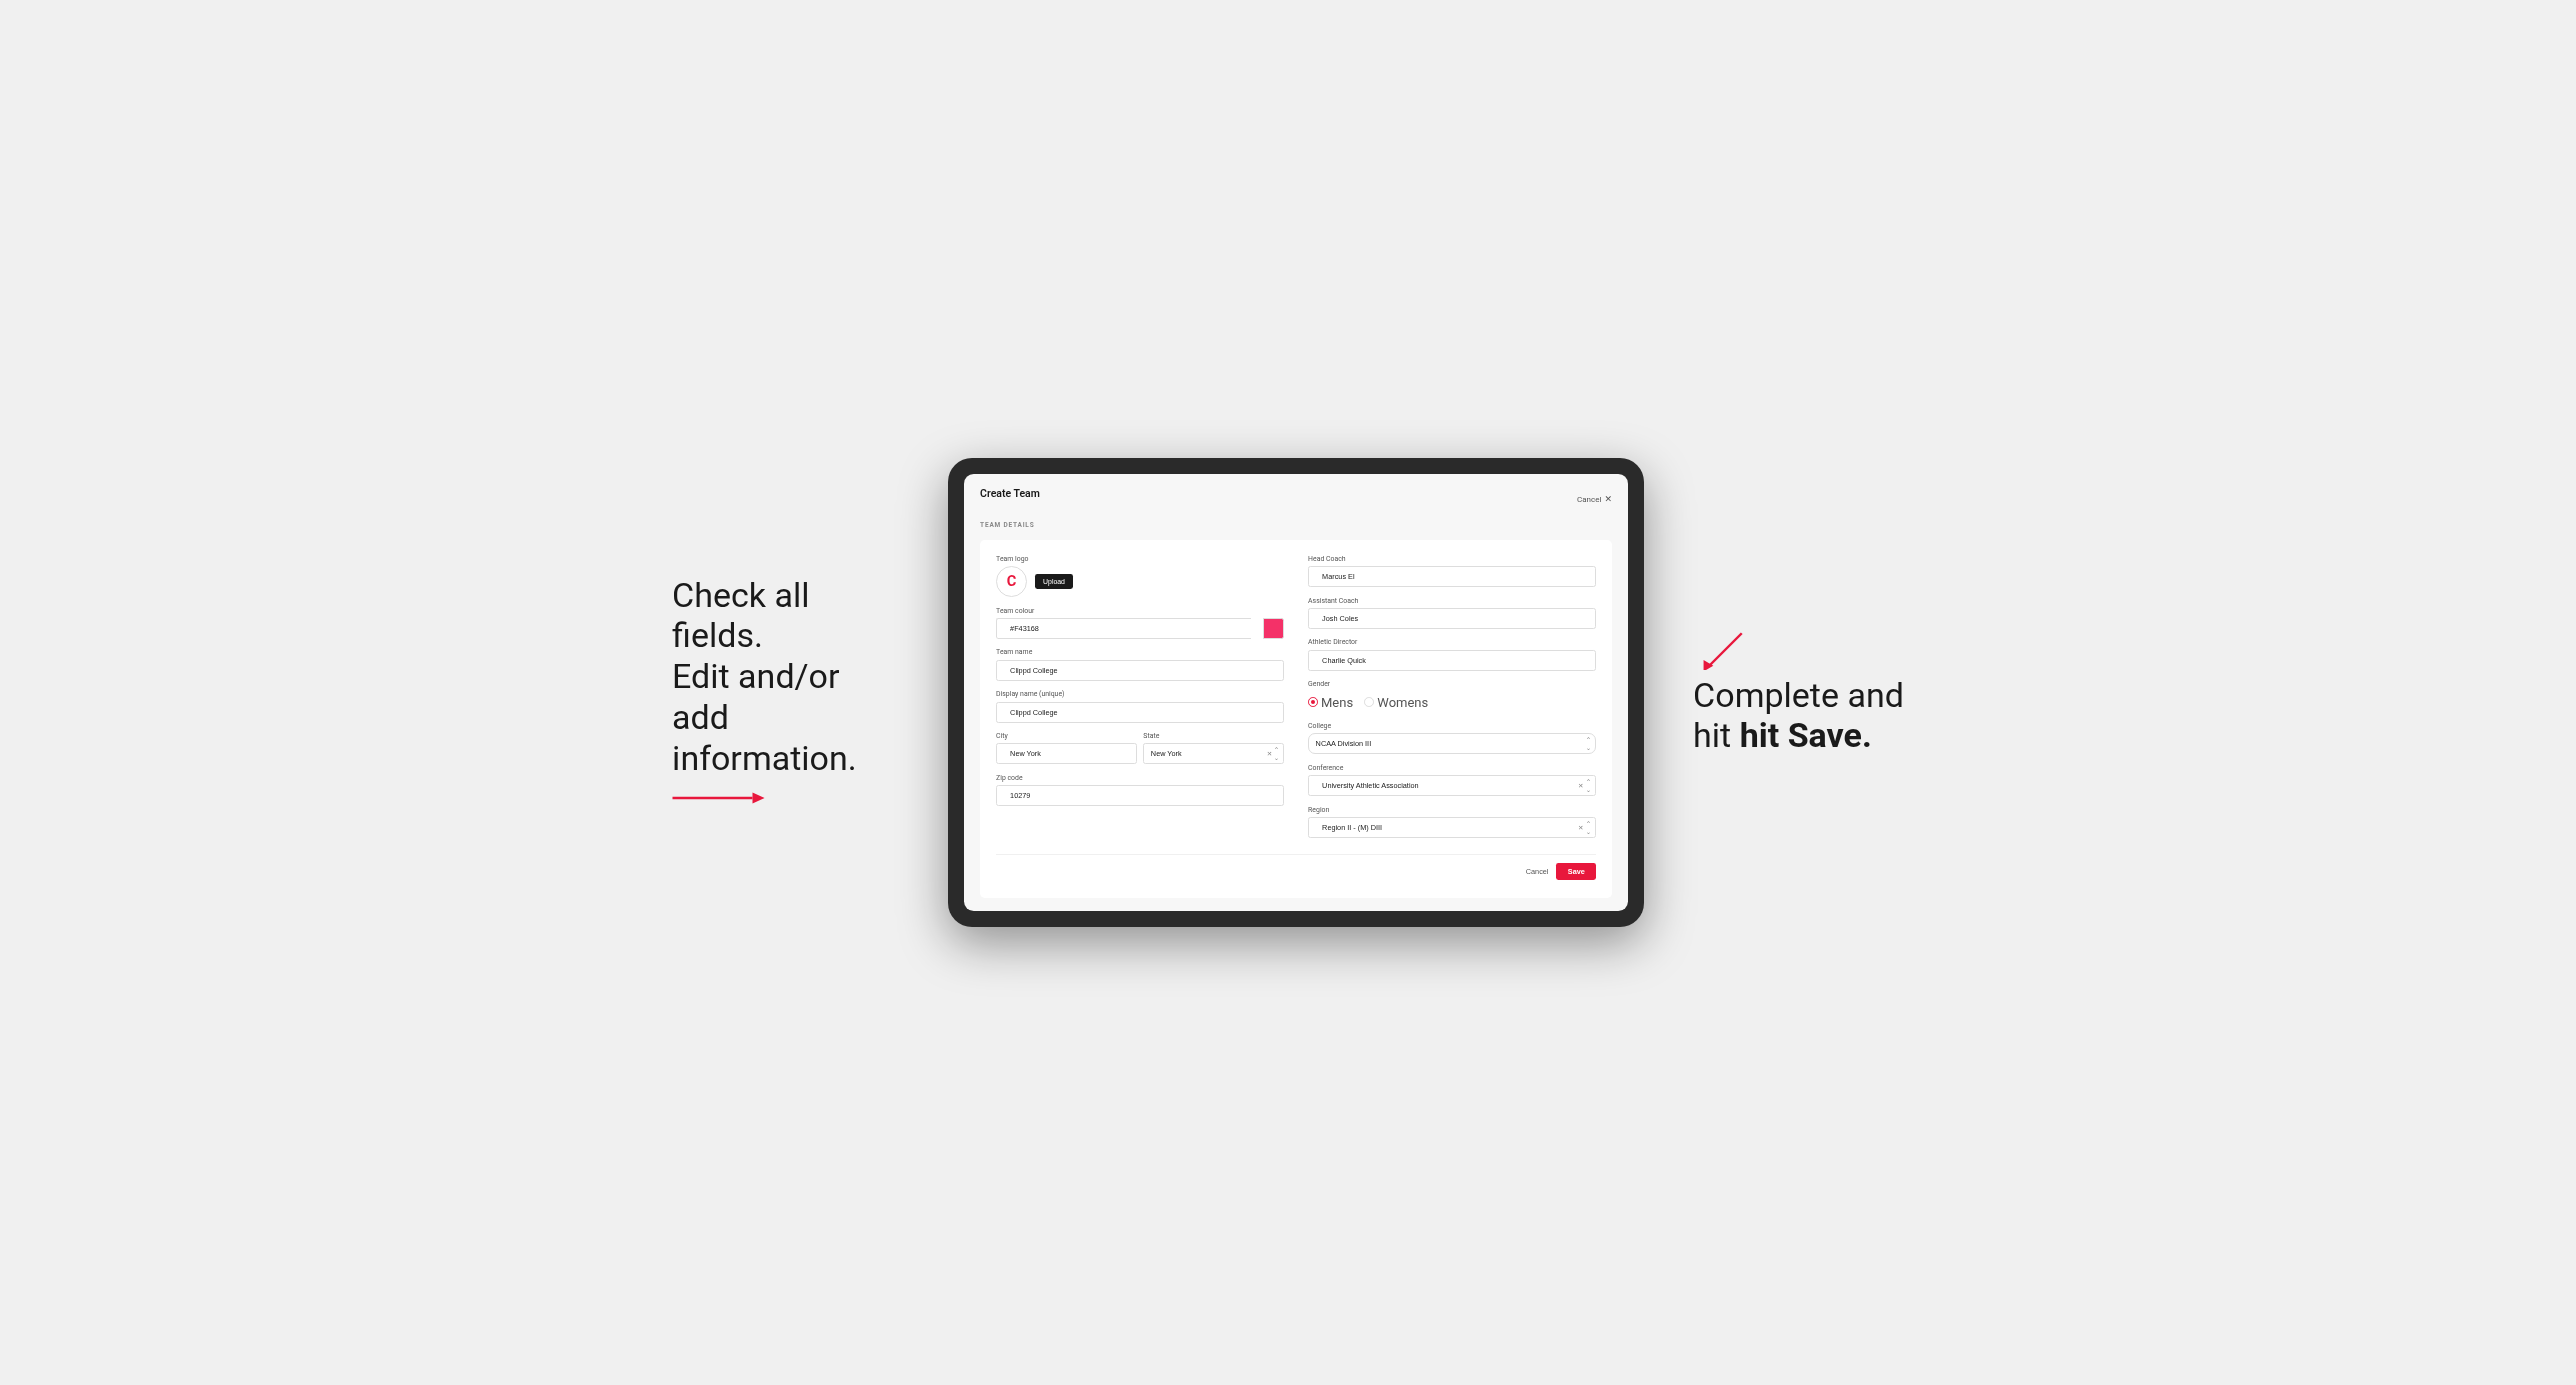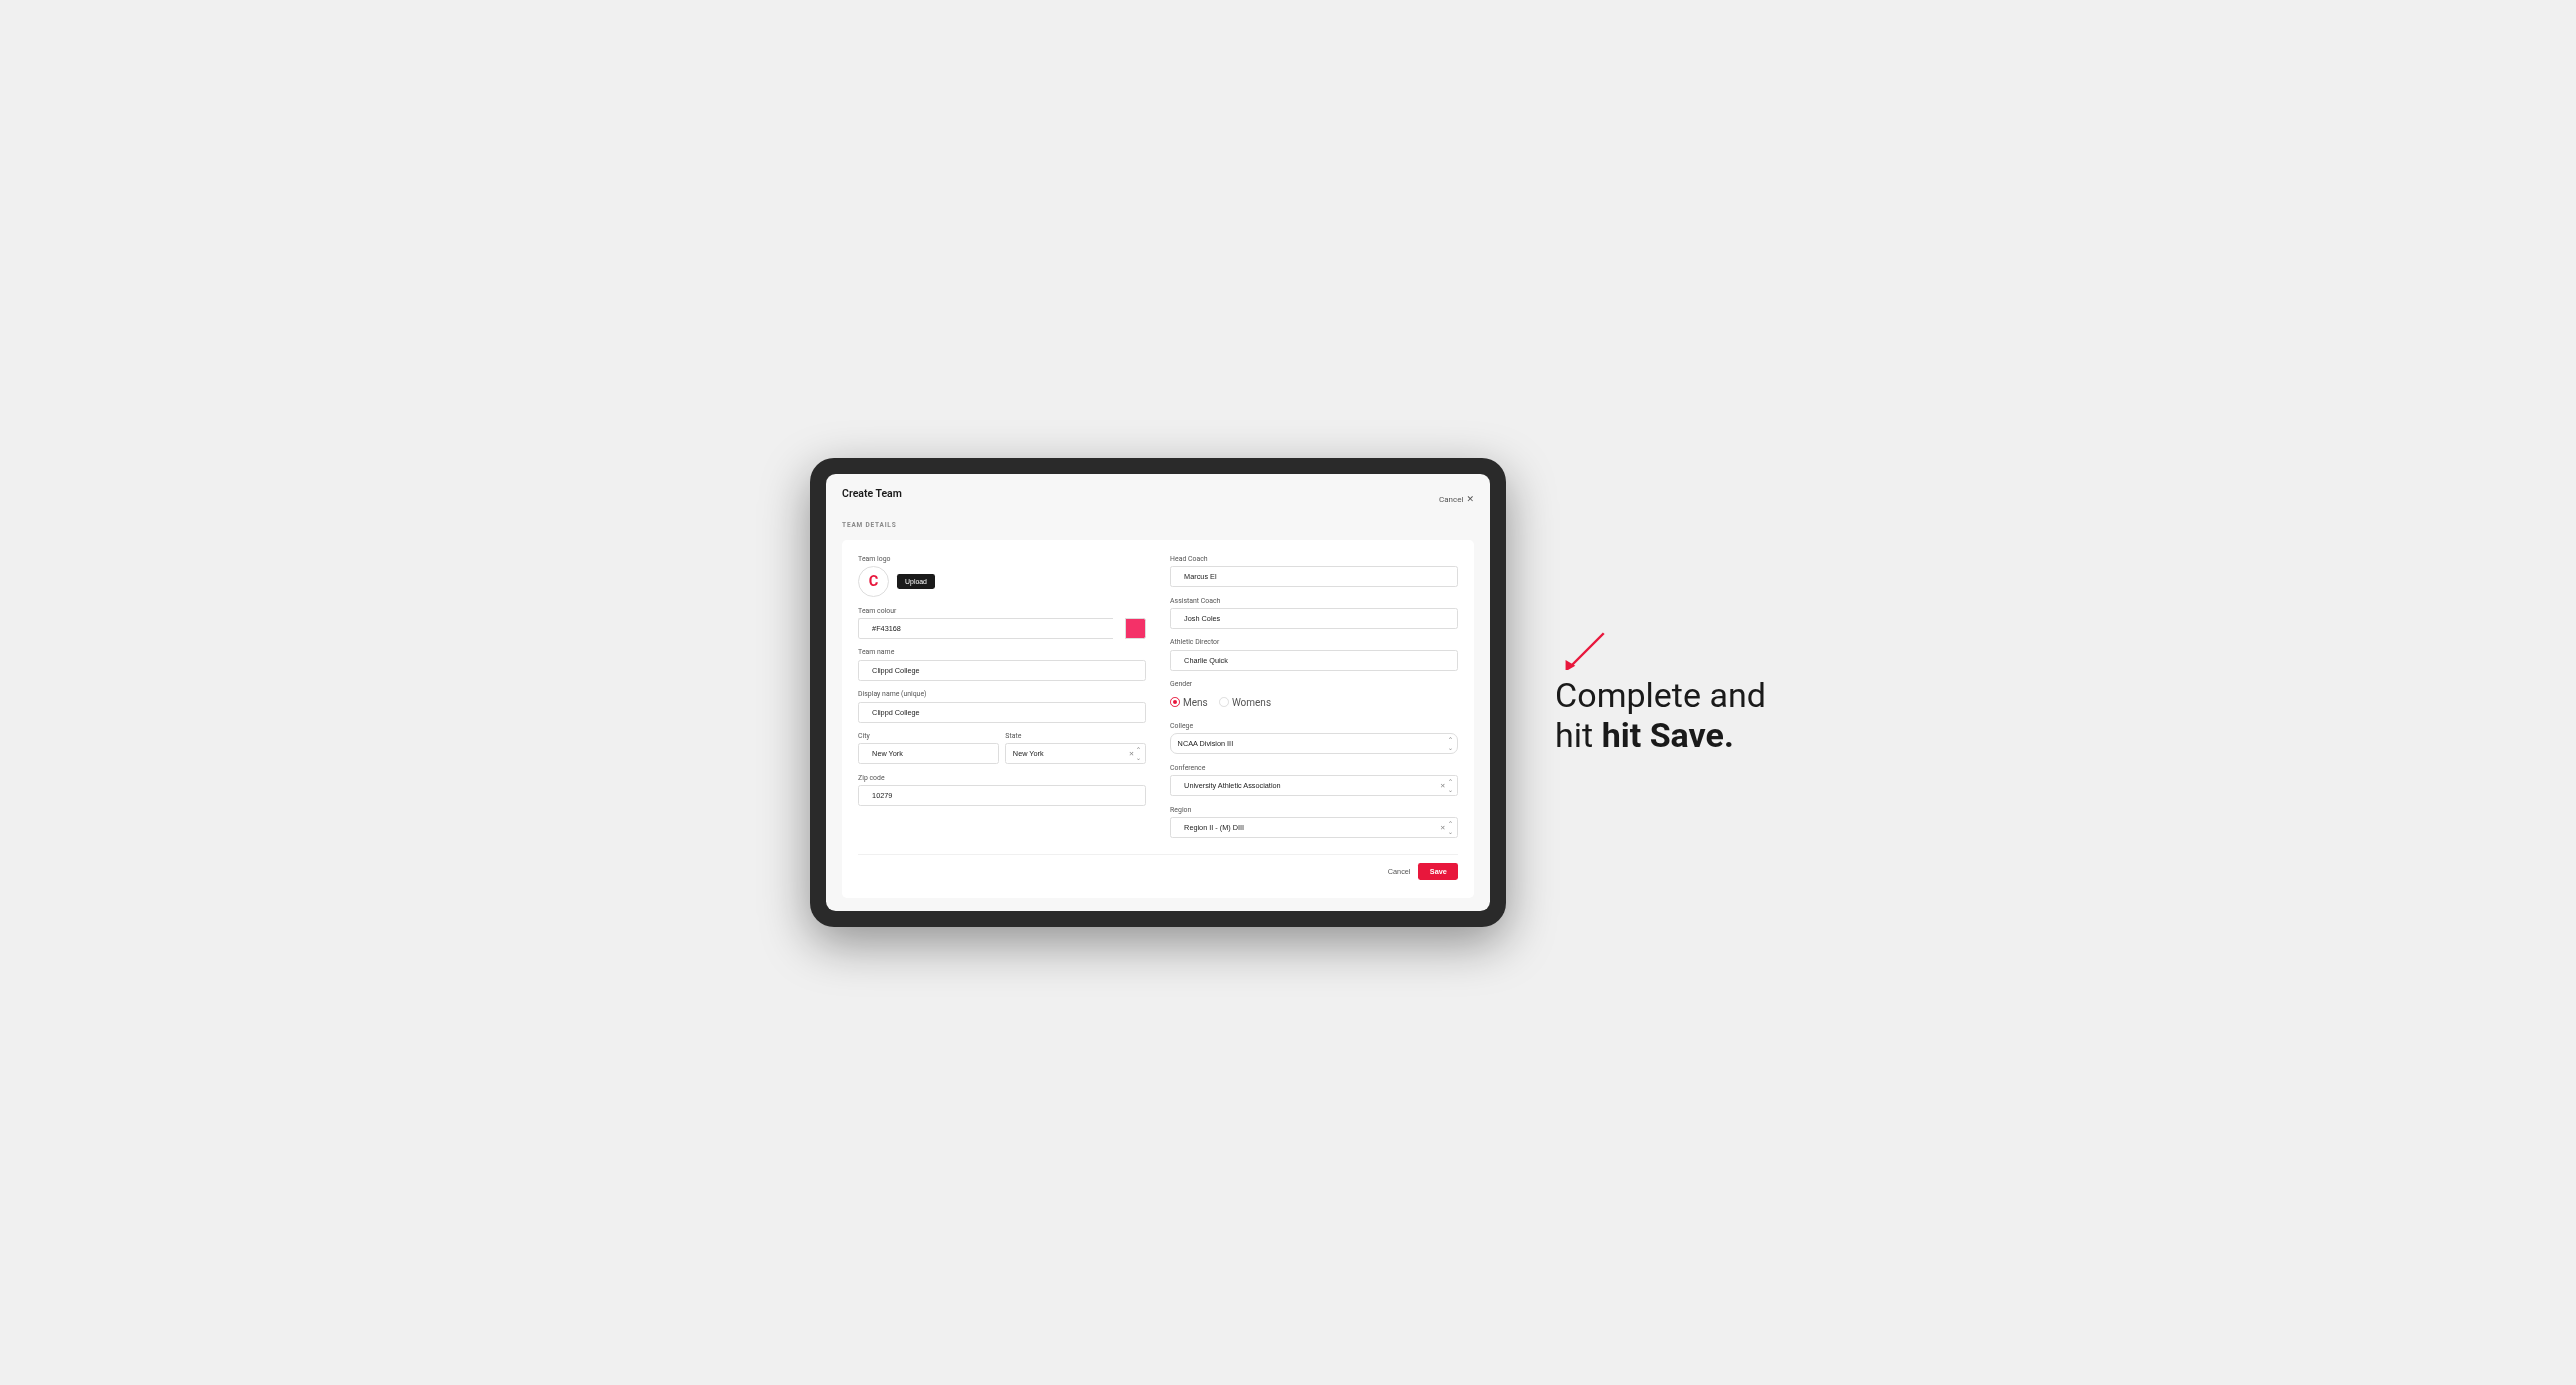--- a/index.html
+++ b/index.html
@@ -305,21 +305,21 @@
       display: flex;
       gap: 11.3px;
       align-items: center;
       height: 21px;
     }
 
     .radio-item {
       display: flex;
       align-items: center;
       gap: 3.2px;
-      font-size: 10px;
+      font-size: 13px;
       color: #555;
       cursor: pointer;
     }
 
     .radio-dot {
       width: 9.7px;
       height: 9.7px;
       border-radius: 50%;
       border: 1.6px solid #ddd;
       display: flex;
@@ -404,20 +404,30 @@
       font-size: 7.3px;
       font-weight: 600;
       cursor: pointer;
     }
   </style>
 </head>
 <body>
 
 <div class="page-wrapper">
 
+  <div class="annotation-left">
+    <span>Check all fields.</span><br>
+    <span>Edit and/or add</span><br>
+    <span>information.</span>
+    
+    <svg width="97" height="24" style="display:block;margin-top:8px;" viewBox="0 0 120 30">
+      <line x1="0" y1="15" x2="100" y2="15" stroke="#e8173c" stroke-width="3"></line>
+      <polygon points="100,8 115,15 100,22" fill="#e8173c"></polygon>
+    </svg>
+  </div>
 
   <div class="tablet-outer">
     <div class="tablet-screen">
 
 
       <div class="page-content">
 
         <div class="cancel-bar">
           <span class="page-title">Create Team</span>
           <div class="cancel-btn">

